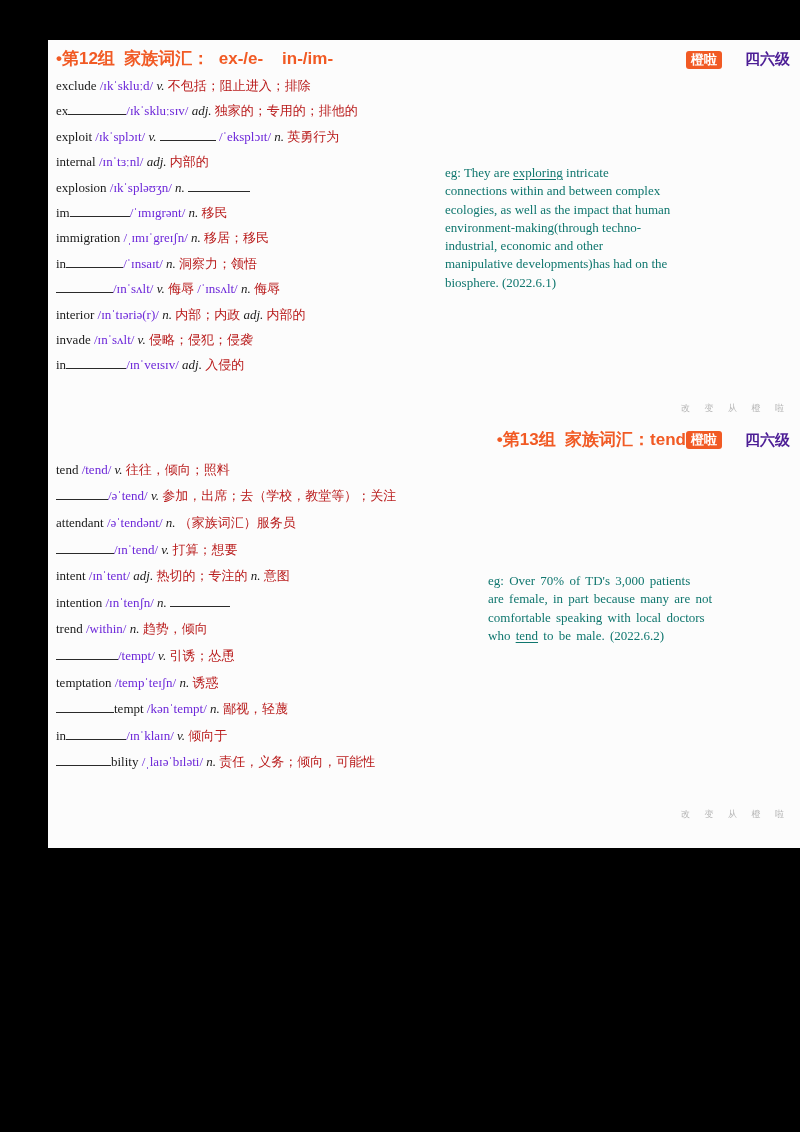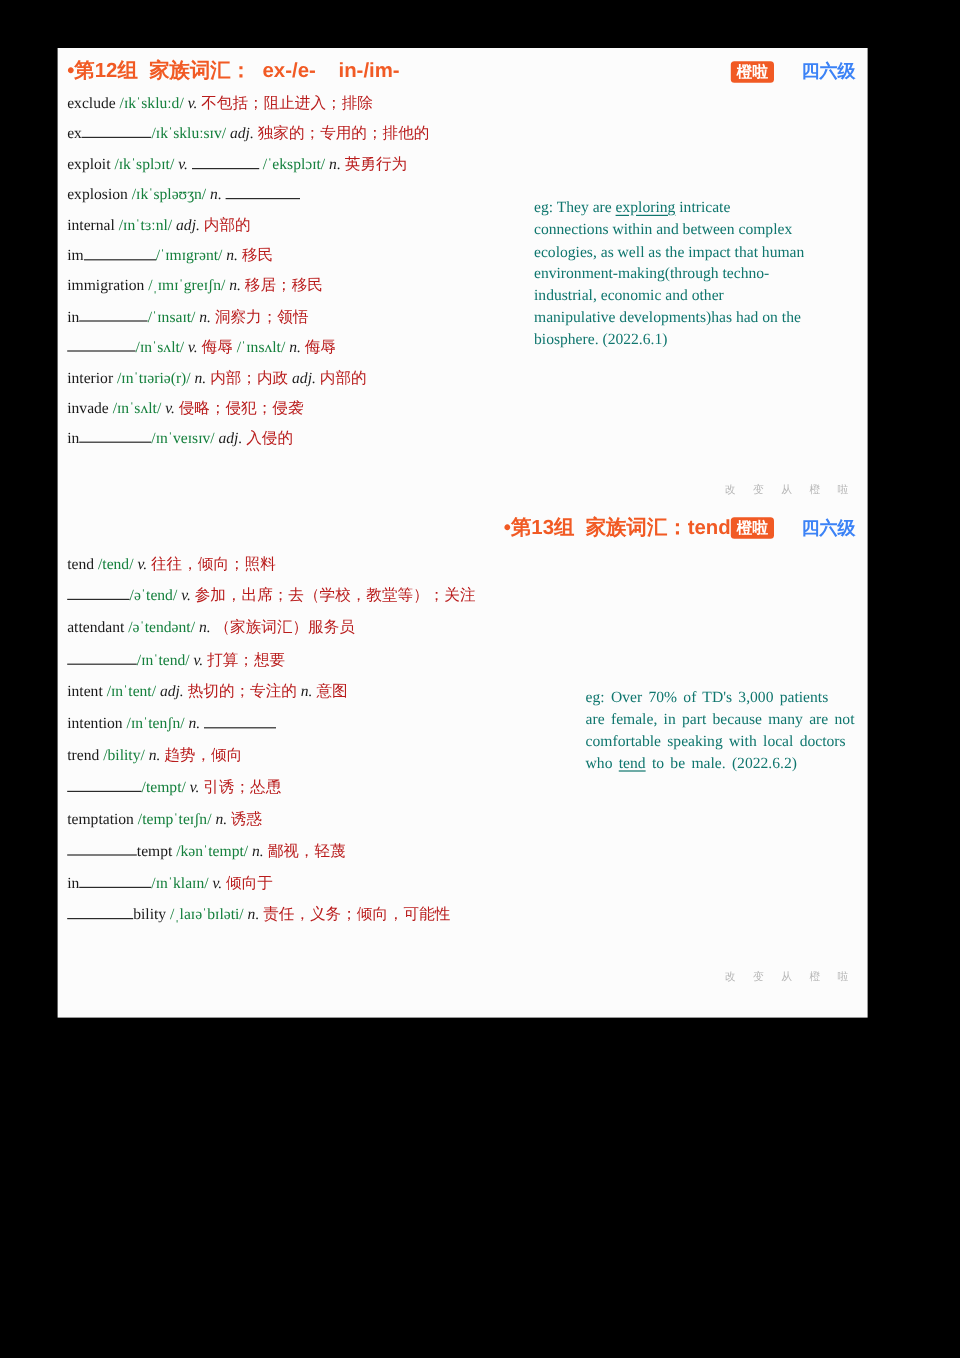--- a/index.html
+++ b/index.html
@@ -5,21 +5,21 @@
   html,body{margin:0;padding:0;}
   body{
     width:800px;height:1132px;
     background:#000;
     position:relative;
     overflow:hidden;
     font-family:"Liberation Serif","DejaVu Serif",serif;
   }
   .card{
     position:absolute;left:48px;top:40px;
-    width:675px;height:808px;
+    width:752px;height:808px;
     background:#fcfcfc;
     box-sizing:border-box;
     padding:8px 8px 0 8px;
     color:#1a1a1a;
   }
   .sec-head{
     display:flex;justify-content:space-between;align-items:flex-start;
     height:24px;
   }
   .sec-title{
@@ -31,30 +31,30 @@
   }
   .badges{display:flex;align-items:center;gap:23px;margin-top:2px;margin-right:2px;}
   .badge-orange{
     font-family:"Liberation Sans","DejaVu Sans",sans-serif;
     background:#f15a24;color:#fff;
     font-weight:bold;font-size:13px;line-height:16px;
     padding:1px 5px;border-radius:3px;
   }
   .badge-text{
     font-family:"Liberation Sans","DejaVu Sans",sans-serif;
-    color:#3b82f6;font-weight:bold;font-size:15px;
+    color:#4c1d95;font-weight:bold;font-size:15px;
   }
   .rows1{margin-top:1px;}
   .rows1 .row{line-height:25.4px;}
   .sec2-head{margin-top:51px;justify-content:flex-end;}
   .rows2{margin-top:4px;}
   .rows2 .row{line-height:26.6px;}
   .row{font-size:13px;white-space:nowrap;}
   .w{color:#1a1a1a;}
-  .pron{color:#15803d;}
+  .pron{color:#6d28d9;}
   .pos{font-style:italic;}
   .cn{color:#b91c1c;}
   .blank{
     display:inline-block;
     height:0.75em;
     border-bottom:1.2px solid #2a2a2a;
   }
   .example{
     position:absolute;
     font-size:13px;
@@ -82,22 +82,22 @@
     <div class="sec-title">•第12组  家族词汇：  ex-/e-    in-/im-</div>
     <div class="badges">
       <span class="badge-orange">橙啦</span>
       <span class="badge-text">四六级</span>
     </div>
   </div>
   <div class="rows1">
       <div class="row"><span class="w">exclude </span><span class="pron">/ɪkˈskluːd/ </span><span class="pos">v. </span><span class="cn">不包括；阻止进入；排除</span></div>
       <div class="row"><span class="w">ex</span><span class="blank" style="width: 58px;"></span><span class="pron">/ɪkˈskluːsɪv/ </span><span class="pos">adj. </span><span class="cn">独家的；专用的；排他的</span></div>
       <div class="row"><span class="w">exploit </span><span class="pron">/ɪkˈsplɔɪt/ </span><span class="pos">v. </span><span class="blank" style="width: 56px;"></span><span class="pron"> /ˈeksplɔɪt/ </span><span class="pos">n. </span><span class="cn">英勇行为</span></div>
+      <div class="row"><span class="w">internal </span><span class="pron">/ɪnˈtɜːnl/ </span><span class="pos">adj. </span><span class="cn">内部的</span></div>
       <div class="row"><span class="w">explosion </span><span class="pron">/ɪkˈspləʊʒn/ </span><span class="pos">n. </span><span class="blank" style="width: 62px;"></span></div>
-      <div class="row"><span class="w">internal </span><span class="pron">/ɪnˈtɜːnl/ </span><span class="pos">adj. </span><span class="cn">内部的</span></div>
       <div class="row"><span class="w">im</span><span class="blank" style="width: 60px;"></span><span class="pron">/ˈɪmɪgrənt/ </span><span class="pos">n. </span><span class="cn">移民</span></div>
       <div class="row"><span class="w">immigration </span><span class="pron">/ˌɪmɪˈgreɪʃn/ </span><span class="pos">n. </span><span class="cn">移居；移民</span></div>
       <div class="row"><span class="w">in</span><span class="blank" style="width: 57px;"></span><span class="pron">/ˈɪnsaɪt/ </span><span class="pos">n. </span><span class="cn">洞察力；领悟</span></div>
       <div class="row"><span class="blank" style="width: 57px;"></span><span class="pron">/ɪnˈsʌlt/ </span><span class="pos">v. </span><span class="cn">侮辱 </span><span class="pron">/ˈɪnsʌlt/ </span><span class="pos">n. </span><span class="cn">侮辱</span></div>
       <div class="row"><span class="w">interior </span><span class="pron">/ɪnˈtɪəriə(r)/ </span><span class="pos">n. </span><span class="cn">内部；内政 </span><span class="pos">adj. </span><span class="cn">内部的</span></div>
       <div class="row"><span class="w">invade </span><span class="pron">/ɪnˈsʌlt/ </span><span class="pos">v. </span><span class="cn">侵略；侵犯；侵袭</span></div>
       <div class="row"><span class="w">in</span><span class="blank" style="width: 60px;"></span><span class="pron">/ɪnˈveɪsɪv/ </span><span class="pos">adj. </span><span class="cn">入侵的</span></div>
     </div>
 
   <div class="example ex1"><span>eg: They are </span><span class="u">exploring</span><span> intricate
@@ -117,21 +117,21 @@
       <span class="badge-text">四六级</span>
     </div>
   </div>
   <div class="rows2">
       <div class="row"><span class="w">tend </span><span class="pron">/tend/ </span><span class="pos">v. </span><span class="cn">往往，倾向；照料</span></div>
       <div class="row"><span class="blank" style="width: 52px;"></span><span class="pron">/əˈtend/ </span><span class="pos">v. </span><span class="cn">参加，出席；去（学校，教堂等）；关注</span></div>
       <div class="row"><span class="w">attendant </span><span class="pron">/əˈtendənt/ </span><span class="pos">n. </span><span class="cn">（家族词汇）服务员</span></div>
       <div class="row"><span class="blank" style="width: 58px;"></span><span class="pron">/ɪnˈtend/ </span><span class="pos">v. </span><span class="cn">打算；想要</span></div>
       <div class="row"><span class="w">intent </span><span class="pron">/ɪnˈtent/ </span><span class="pos">adj. </span><span class="cn">热切的；专注的 </span><span class="pos">n. </span><span class="cn">意图</span></div>
       <div class="row"><span class="w">intention </span><span class="pron">/ɪnˈtenʃn/ </span><span class="pos">n. </span><span class="blank" style="width: 60px;"></span></div>
-      <div class="row"><span class="w">trend </span><span class="pron">/bility/ </span><span class="pos">n. </span><span class="cn">趋势，倾向</span></div>
+      <div class="row"><span class="w">trend </span><span class="pron">/within/ </span><span class="pos">n. </span><span class="cn">趋势，倾向</span></div>
       <div class="row"><span class="blank" style="width: 62px;"></span><span class="pron">/tempt/ </span><span class="pos">v. </span><span class="cn">引诱；怂恿</span></div>
       <div class="row"><span class="w">temptation </span><span class="pron">/tempˈteɪʃn/ </span><span class="pos">n. </span><span class="cn">诱惑</span></div>
       <div class="row"><span class="blank" style="width: 58px;"></span><span class="w">tempt </span><span class="pron">/kənˈtempt/ </span><span class="pos">n. </span><span class="cn">鄙视，轻蔑</span></div>
       <div class="row"><span class="w">in</span><span class="blank" style="width: 60px;"></span><span class="pron">/ɪnˈklaɪn/ </span><span class="pos">v. </span><span class="cn">倾向于</span></div>
       <div class="row"><span class="blank" style="width: 55px;"></span><span class="w">bility </span><span class="pron">/ˌlaɪəˈbɪləti/ </span><span class="pos">n. </span><span class="cn">责任，义务；倾向，可能性</span></div>
     </div>
 
   <div class="example ex2"><span>eg: Over 70% of TD's 3,000 patients
 are female, in part because many are not
 comfortable speaking with local doctors

